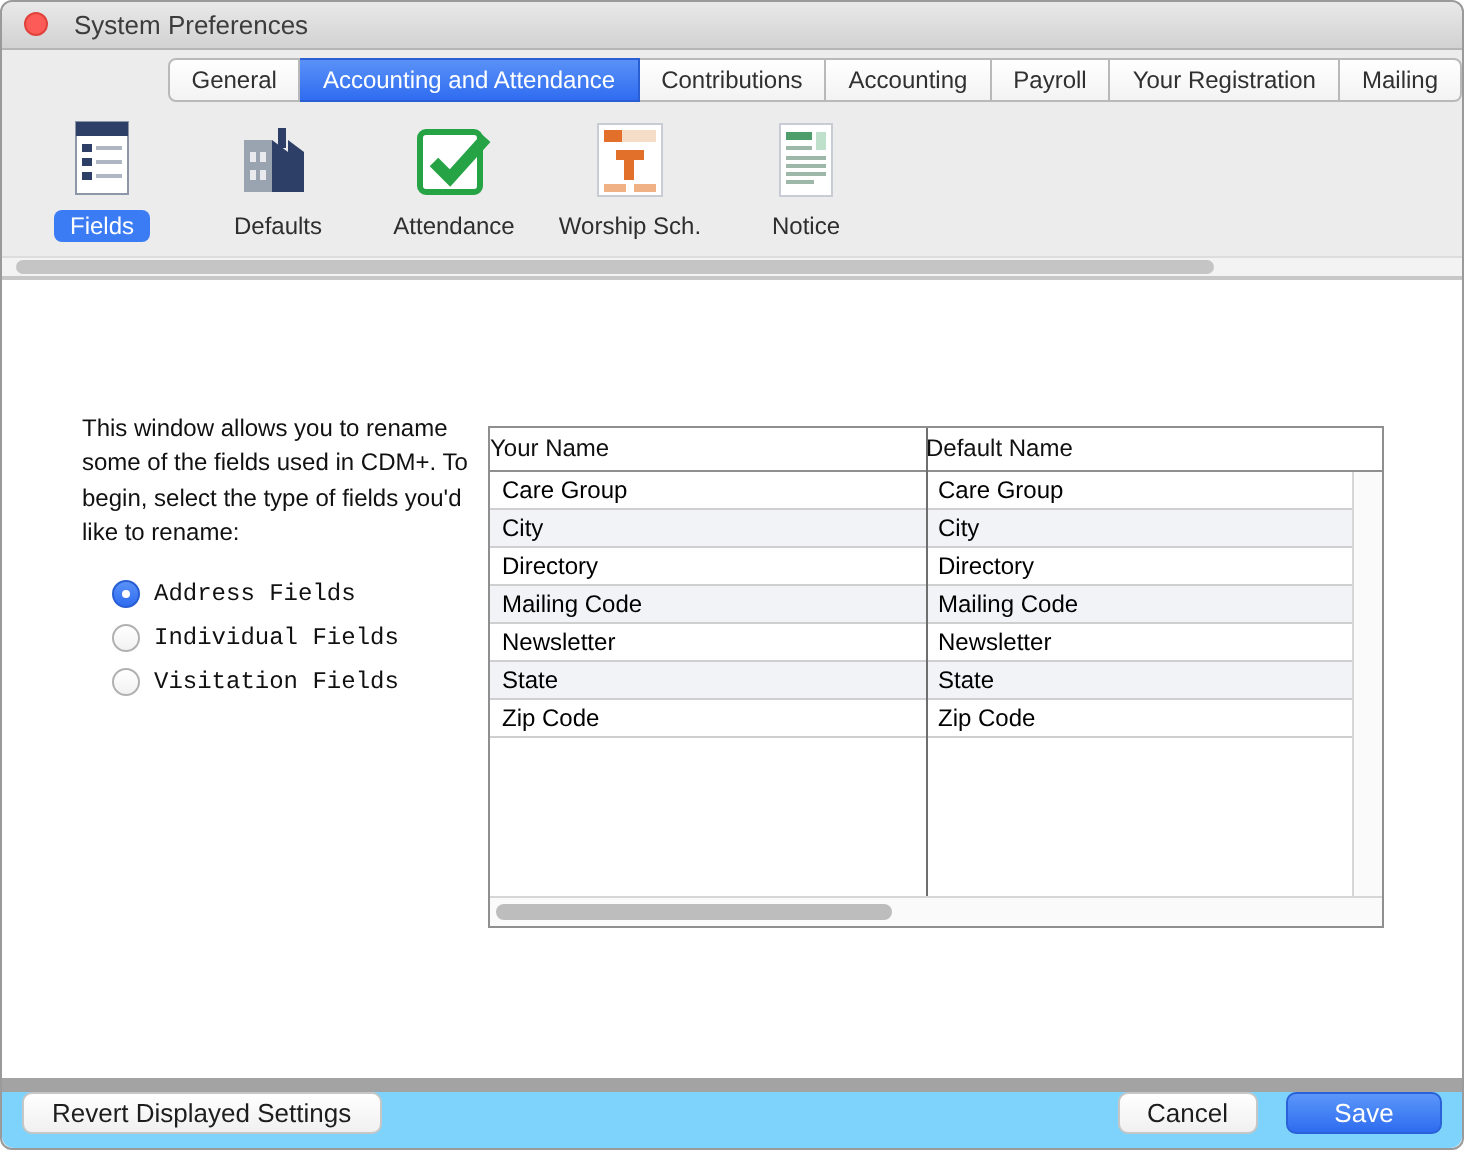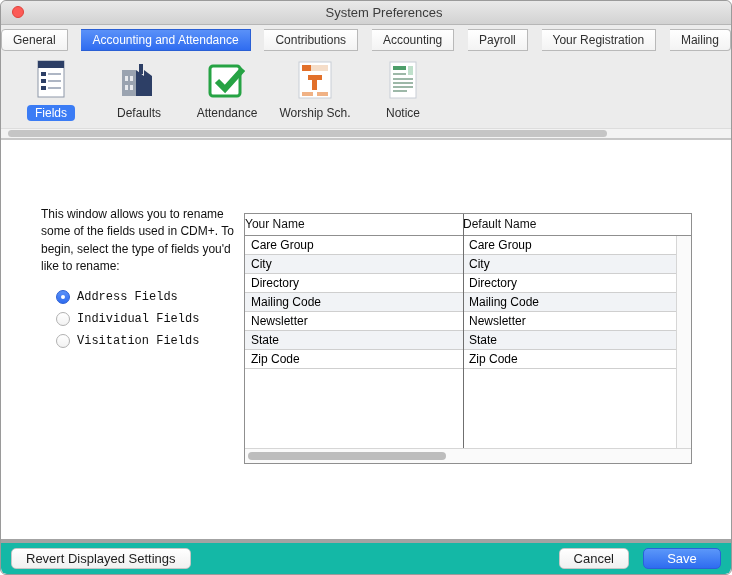--- a/index.html
+++ b/index.html
@@ -10,31 +10,31 @@
   }
 
   
   .titlebar {
     position:absolute; top:0; left:0; right:0; height:23px;
     background:linear-gradient(#e9e9e9,#d2d2d2);
     border-bottom:1px solid #b6b6b6;
     border-radius:6px 6px 0 0;
   }
   .titlebar .title {
-    text-align:center; font-size:13px; line-height:23px; color:#3c3c3c;padding-left:36px;
+    text-align:left; font-size:13px; line-height:23px; color:#3c3c3c;padding-left:36px;
   }
   .close-btn {
     position:absolute; left:11px; top:5px; width:12px; height:12px;
     border-radius:50%; background:#fc5b57; border:1px solid #df433b; box-sizing:border-box;
   }
 
   
   .tabbar {
     position:absolute; top:24px; left:0; right:0; height:30px;
-    display:flex; justify-content:space-between; align-items:center;
+    display:flex; justify-content:flex-end; align-items:center;
   }
   .tab {
     font-size:12px; height:20px; line-height:20px; padding:0 11px;
     background:linear-gradient(#ffffff,#f3f3f3);
     border:1px solid #b9b9b9; border-left:none; color:#303030;
     white-space:nowrap; cursor:default;
   }
   .tab:first-child { border-left:1px solid #b9b9b9; border-radius:4px 0 0 4px; }
   .tab:last-child  { border-radius:0 4px 4px 0; }
   .tab.selected {
@@ -111,22 +111,22 @@
     position:absolute; left:0; right:0; bottom:0; height:15px;
     background:#fafafa; border-top:1px solid #d6d6d6; box-sizing:border-box;
   }
   .hscroll .hthumb {
     margin:3px 0 0 3px; width:198px; height:8px; background:#bdbdbd; border-radius:4px;
   }
 
   
   .footer {
     position:absolute; left:0; right:0; bottom:0; height:35px;
-    background:#14b8a6; border-top:4px solid #a3a3a3;
-    display:flex; align-items:center; padding:0 10px; box-sizing:border-box;
+    background:#7dd3fc; border-top:7px solid #a3a3a3;
+    display:flex; align-items:flex-start; padding:0 10px; box-sizing:border-box;
     border-radius:0 0 6px 6px;
   }
   .btn {
     height:21px; padding:0 14px; font-size:13px; line-height:19px;
     border-radius:5px; border:1px solid #c6c6c6;
     background:linear-gradient(#ffffff,#f0f0f0); color:#1d1d1d;
     cursor:default; box-sizing:border-box;
   }
   .btn.primary {
     background:linear-gradient(#5b97f9,#2e6cf0);

